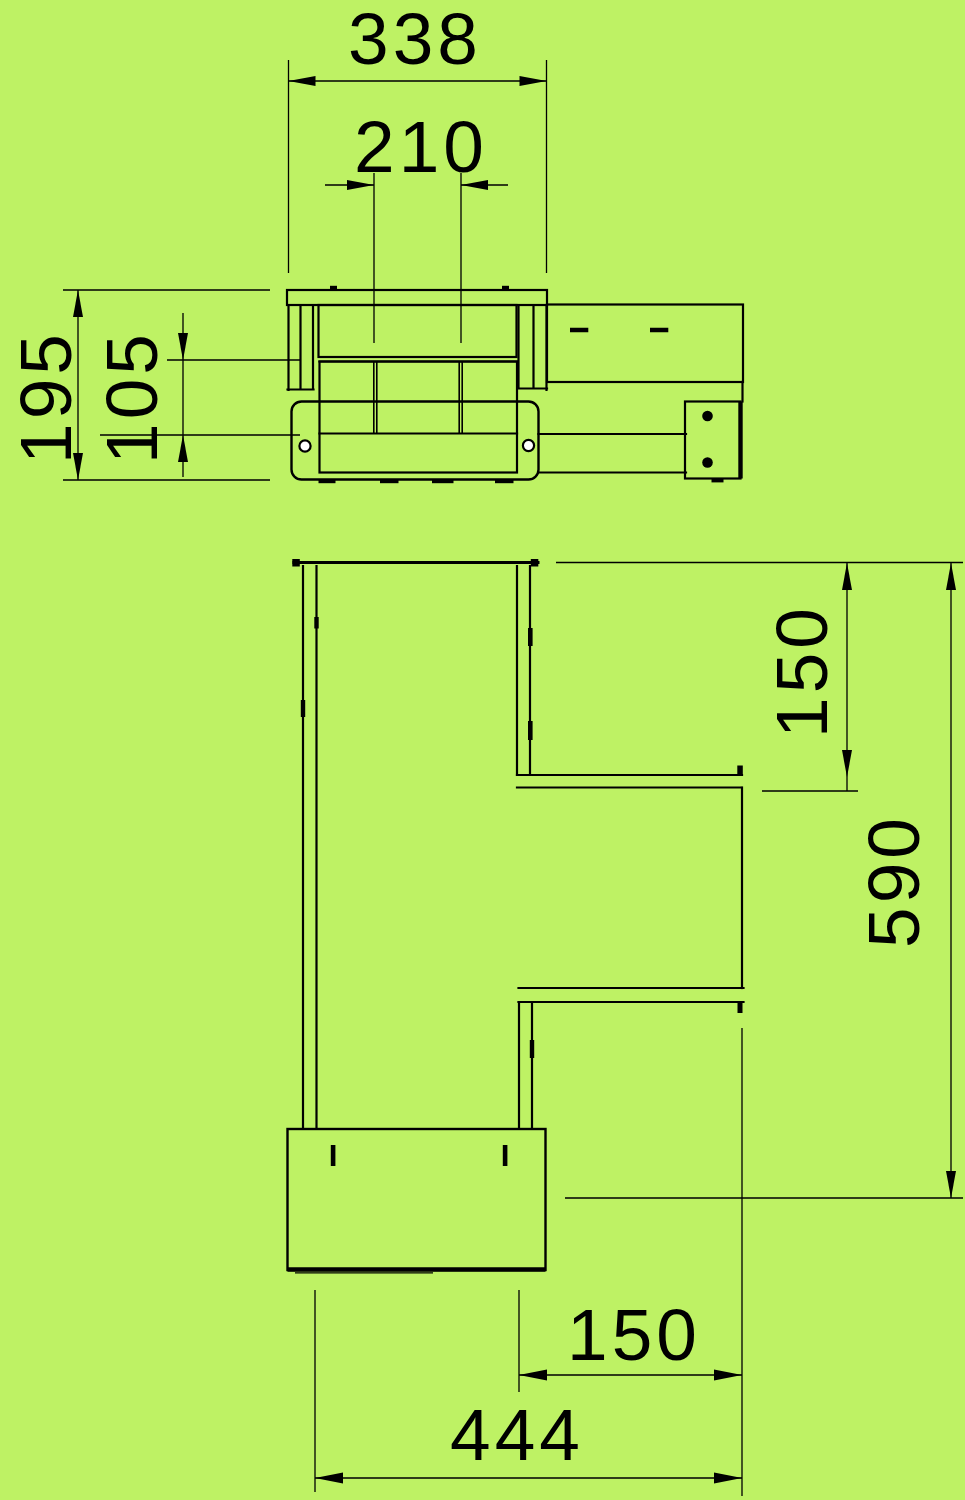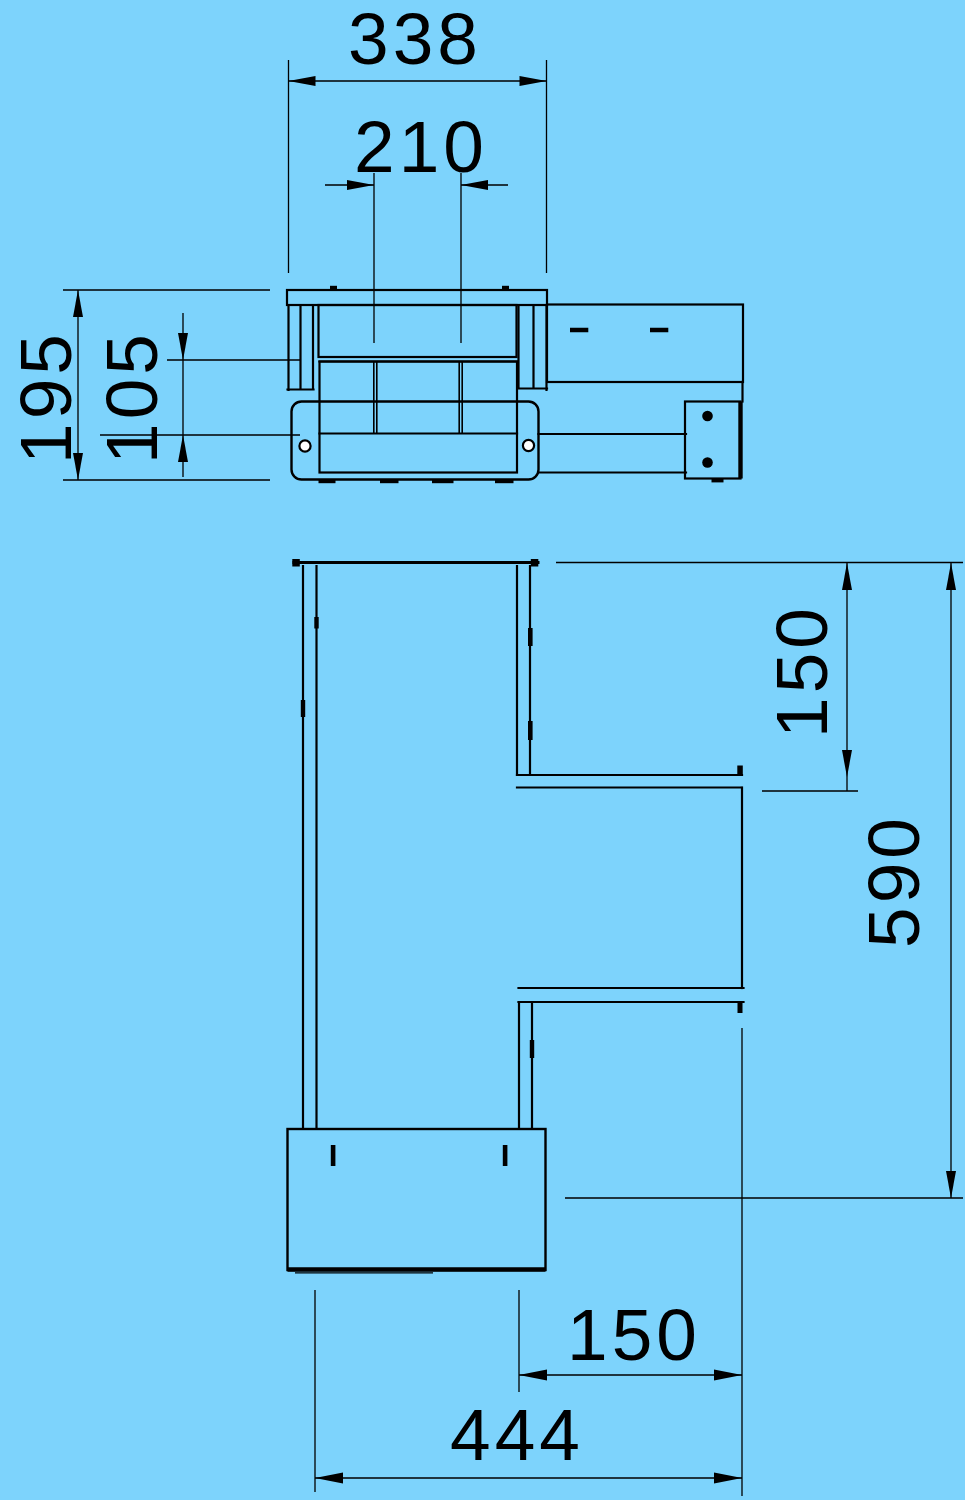--- a/index.html
+++ b/index.html
@@ -1,16 +1,16 @@
 <!DOCTYPE html>
 <html><head>
 <meta charset="utf-8">
 <style>
   html,body{margin:0;padding:0;background:#ffffff;}
-  .page{position:relative;width:965px;height:1500px;background:#7dd3fc;overflow:hidden;}
+  .page{position:relative;width:965px;height:1500px;background:#bef264;overflow:hidden;}
   svg{position:absolute;left:0;top:0;}
   .outline{stroke:#000;stroke-width:2.2;fill:none;stroke-linecap:square;}
   .outline24{stroke:#000;stroke-width:2.4;fill:none;stroke-linecap:square;}
   .thin{stroke:#000;stroke-width:1.3;fill:none;stroke-linecap:butt;}
   .thin15{stroke:#000;stroke-width:1.6;fill:none;}
   .cap3{stroke:#000;stroke-width:3;fill:none;stroke-linecap:square;}
   .thick4{stroke:#000;stroke-width:4.4;fill:none;stroke-linecap:butt;}
   .ink{fill:#000;stroke:none;}
   .hole{fill:#fff;stroke:#000;stroke-width:2.2;}
   text.dim{font-family:"Liberation Sans","DejaVu Sans",sans-serif;font-size:73px;fill:#000;letter-spacing:4px;}

